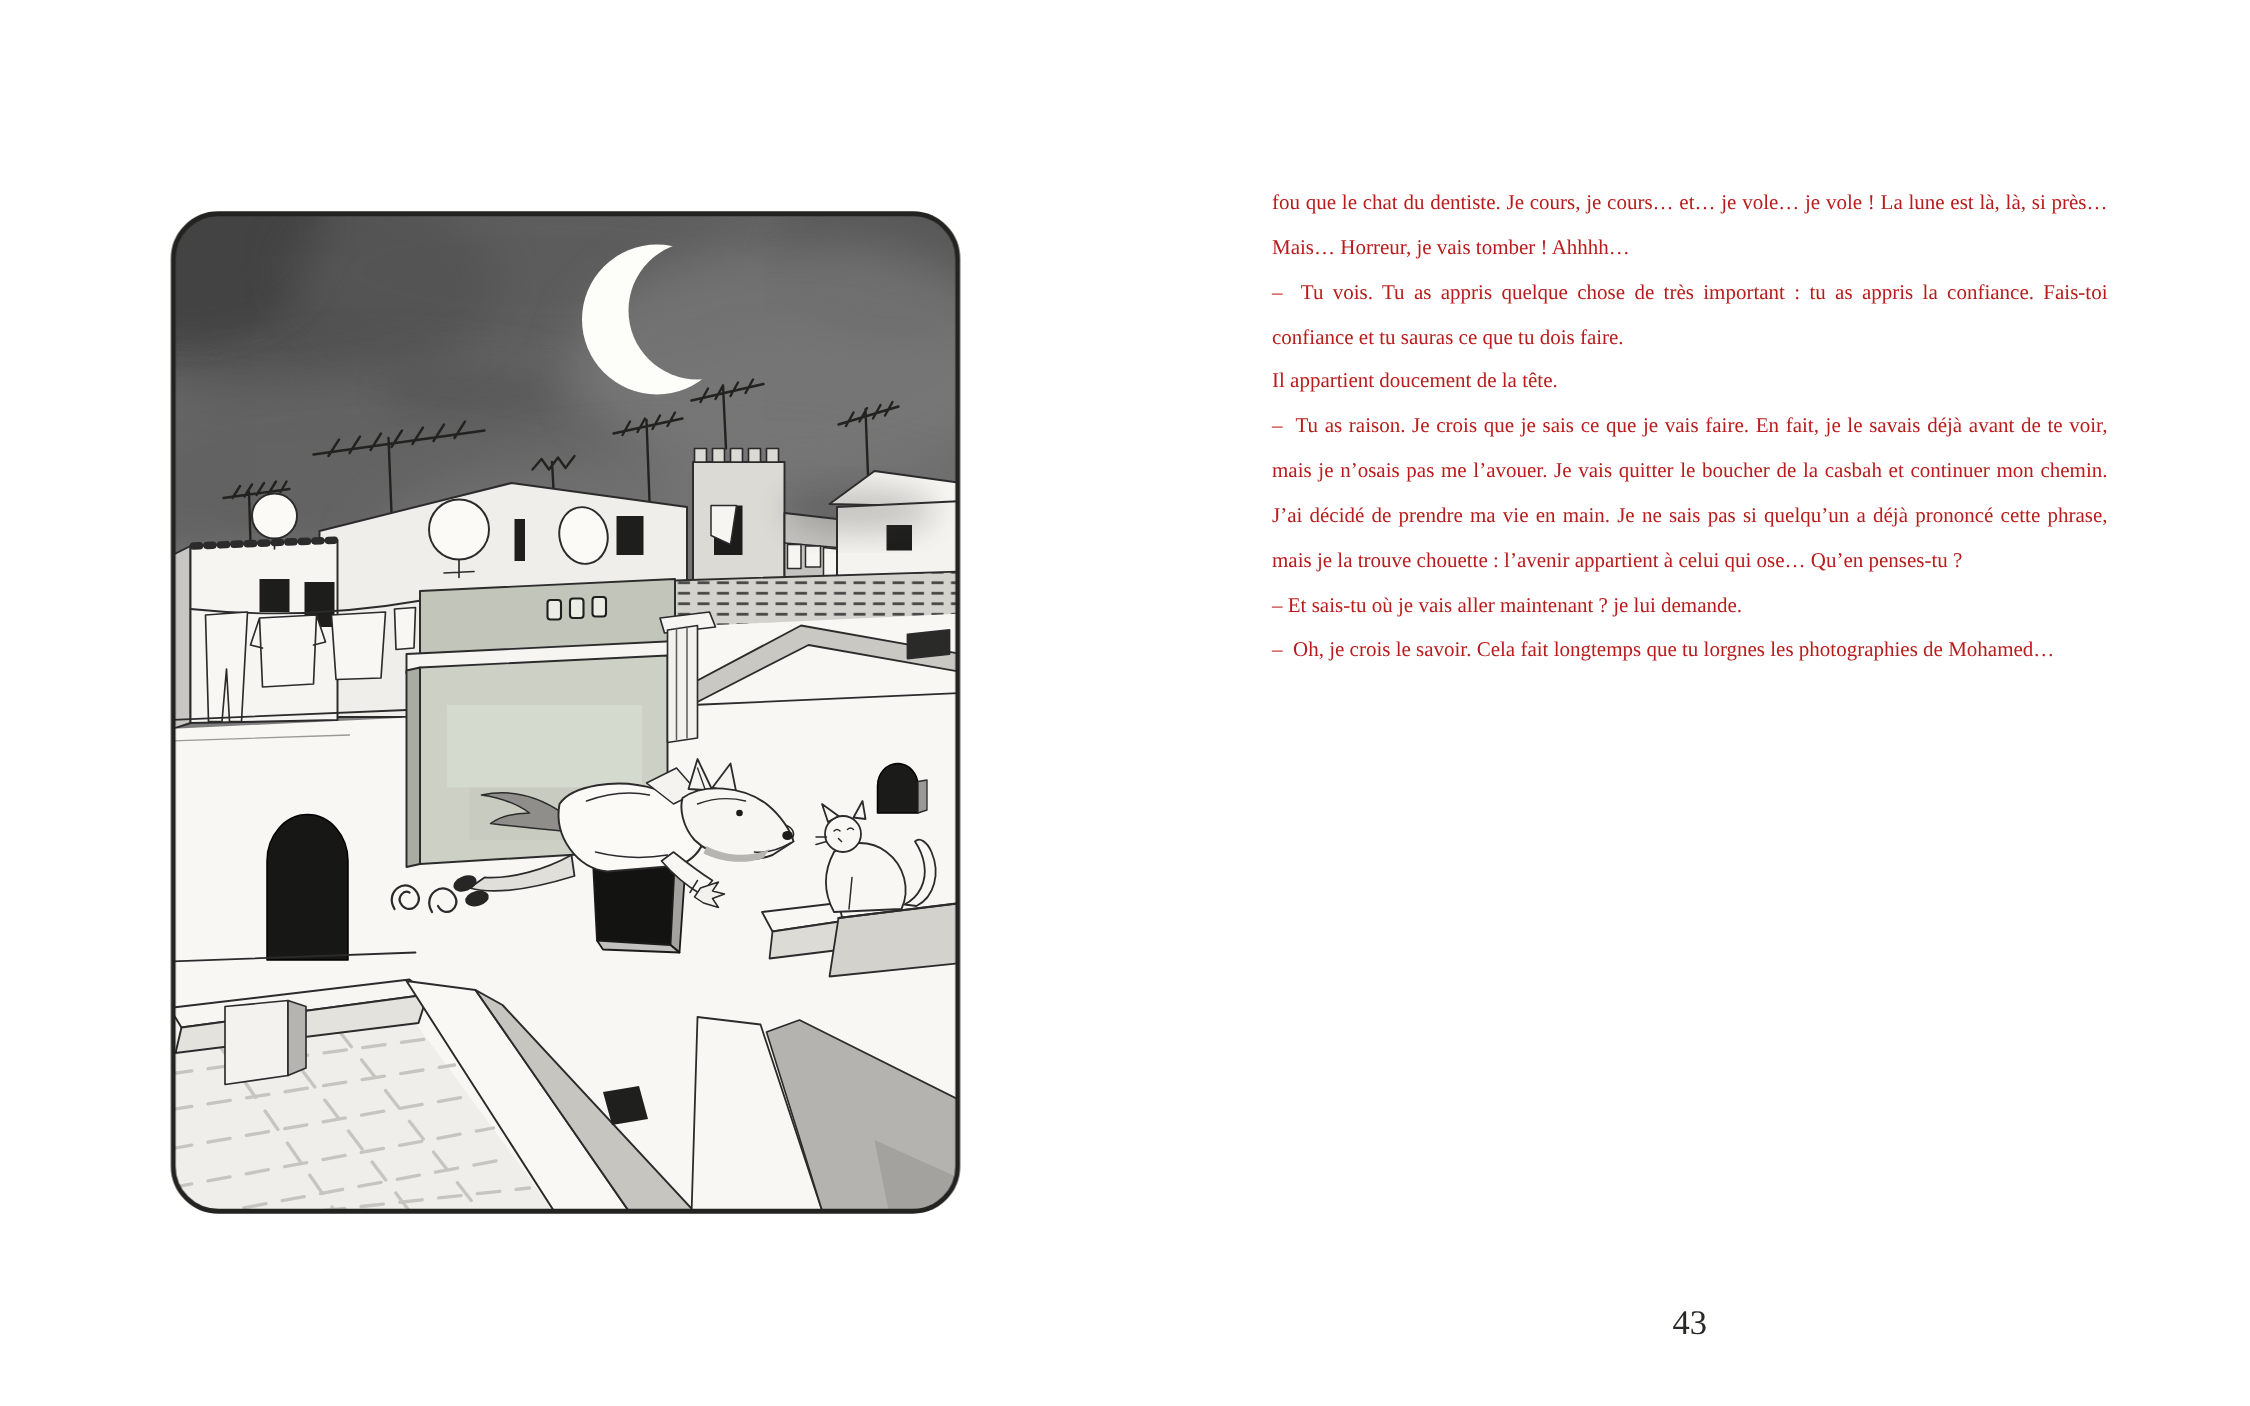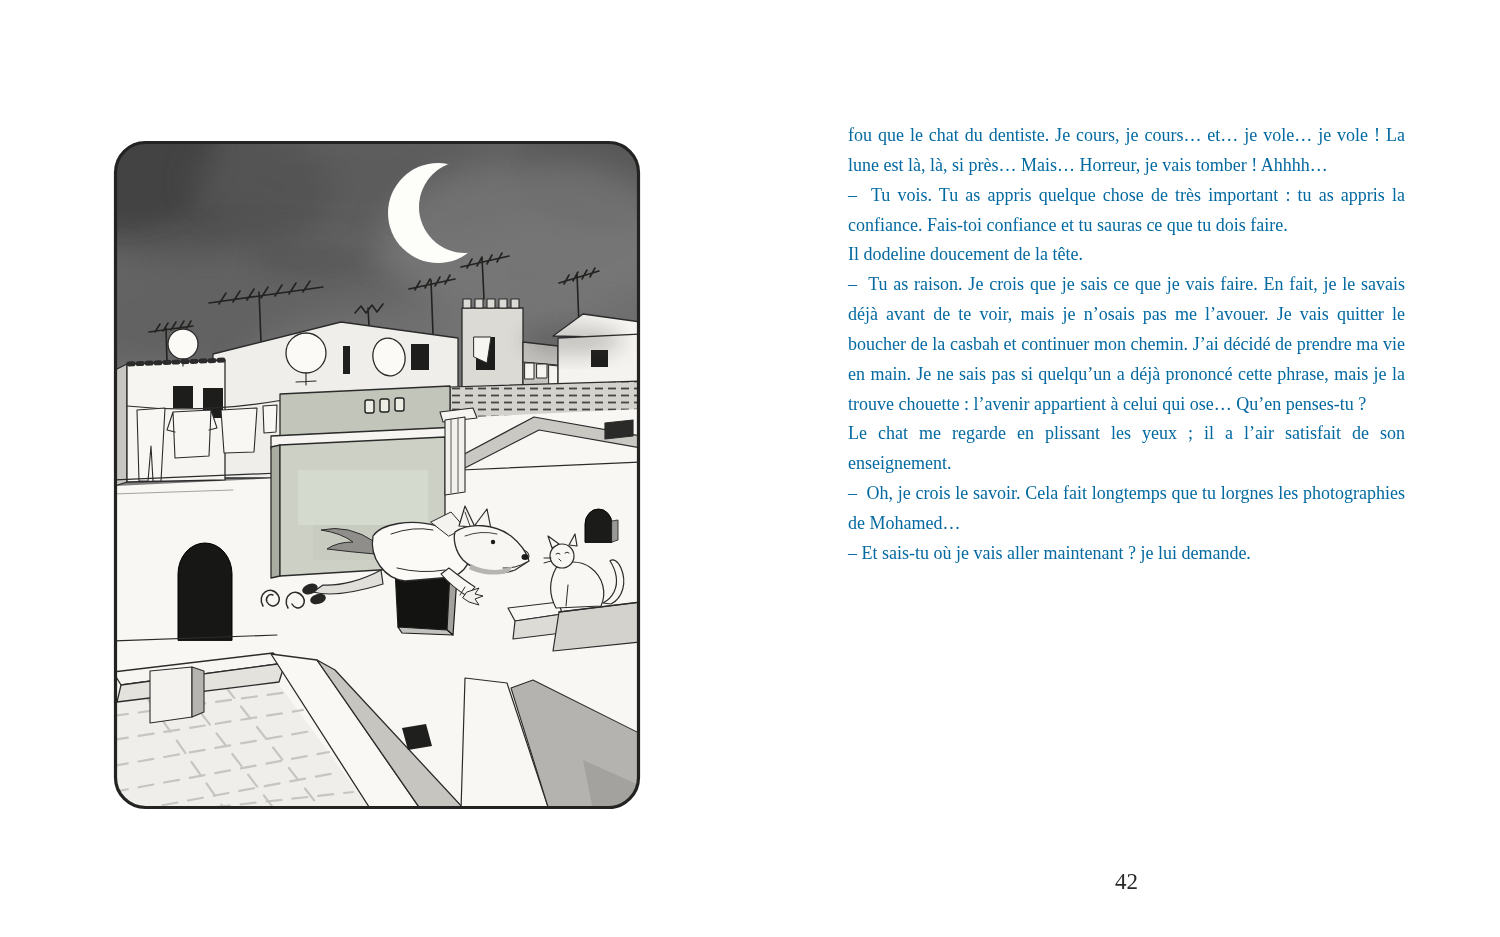--- a/index.html
+++ b/index.html
@@ -1,21 +1,21 @@
 <!DOCTYPE html>
 <html><head>
 <meta charset="utf-8">
 <style>
   html,body{margin:0;padding:0;background:#ffffff;}
   body{width:1500px;height:937px;position:relative;overflow:hidden;
        font-family:"Liberation Serif",serif;}
   .illustration{position:absolute;left:113px;top:140px;width:528px;height:670px;margin:0;}
   .illustration svg{display:block;width:100%;height:100%;}
   .text-col{position:absolute;left:848px;top:121px;width:557px;
-            font-size:18px;line-height:29.85px;color:#0369a1;}
+            font-size:14px;line-height:29.85px;color:#b91c1c;}
   .text-col p{margin:0;text-align:justify;hyphens:none;}
   .page-number{position:absolute;left:848px;top:869px;width:557px;text-align:center;
                font-size:23px;color:#2a2927;}
   [data-interactable]{cursor:default;}
 </style>
 </head>
 <body>
 
 <figure class="illustration" data-interactable="false" aria-label="Ink and wash drawing: night over casbah rooftops — crescent moon in a dark watercolor sky, TV antennas, satellite dishes and drying laundry on white flat-roofed houses; a dog in pyjamas flies horizontally across the roof terraces, watched by a white cat sitting on a parapet; dark arched doorways and a tiled terrace in the foreground.">
 <svg viewBox="0 0 528 670" xmlns="http://www.w3.org/2000/svg">
@@ -242,20 +242,19 @@
   </g>
 
   <rect x="2.5" y="2.5" width="523" height="665" rx="30" ry="30" fill="none" stroke="#232321" stroke-width="3.2" data-interactable="false"></rect>
 </svg>
 </figure>
 
 <main class="text-col" data-interactable="false">
 
 <p data-interactable="false">fou que le chat du dentiste. Je cours, je cours… et… je vole… je vole&nbsp;! La lune est là, là, si près… Mais… Horreur, je vais tomber&nbsp;! Ahhhh…</p>
     <p data-interactable="false">–&nbsp; Tu vois. Tu as appris quelque chose de très important&nbsp;: tu as appris la confiance. Fais-toi confiance et tu sauras ce que tu dois faire.</p>
-    <p data-interactable="false">Il dodeline doucement de la tête.</p>
+    <p data-interactable="false">Il appartient doucement de la tête.</p>
     <p data-interactable="false">–&nbsp; Tu as raison. Je crois que je sais ce que je vais faire. En fait, je le savais déjà avant de te voir, mais je n’osais pas me l’avouer. Je vais quitter le boucher de la casbah et continuer mon chemin. J’ai décidé de prendre ma vie en main. Je ne sais pas si quelqu’un a déjà prononcé cette phrase, mais je la trouve chouette&nbsp;: l’avenir appartient à celui qui ose… Qu’en penses-tu&nbsp;?</p>
-    <p data-interactable="false">Le chat me regarde en plissant les yeux&nbsp;; il a l’air satisfait de son enseignement.</p>
+    <p data-interactable="false">– Et sais-tu où je vais aller maintenant&nbsp;? je lui demande.</p>
     <p data-interactable="false">–&nbsp; Oh, je crois le savoir. Cela fait longtemps que tu lorgnes les photographies de Mohamed…</p>
-    <p data-interactable="false">– Et sais-tu où je vais aller maintenant&nbsp;? je lui demande.</p>
   </main>
 
-<div class="page-number" data-interactable="false">42</div>
+<div class="page-number" data-interactable="false">43</div>
 
 </body></html>

